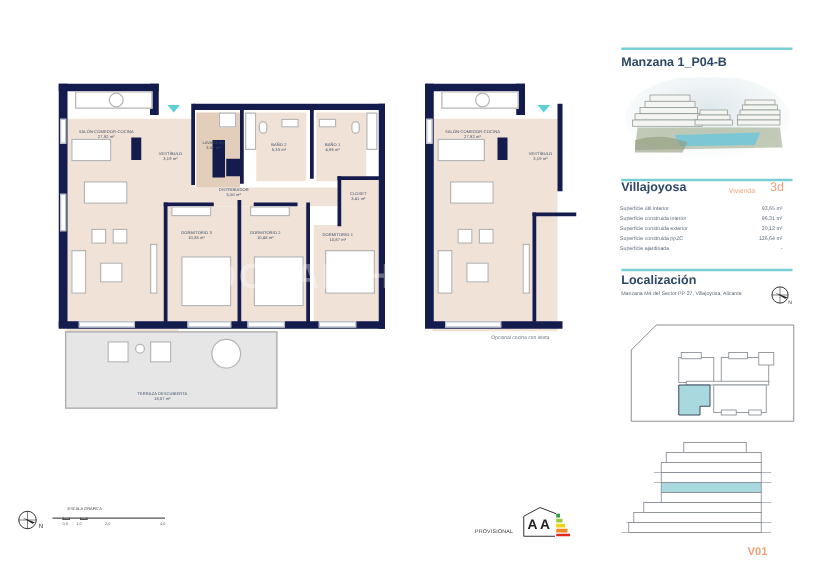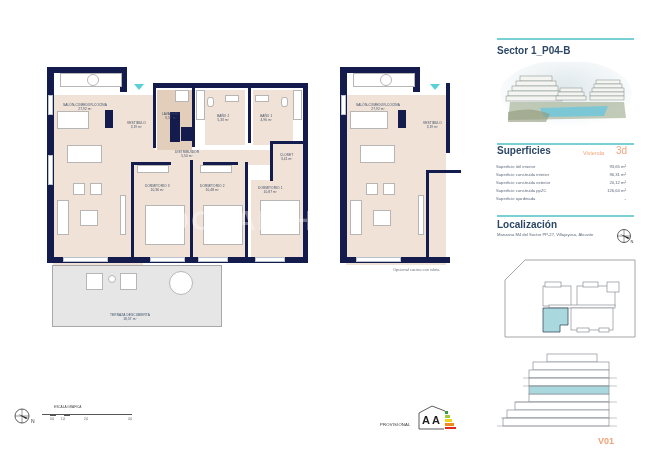--- a/index.html
+++ b/index.html
@@ -210,21 +210,21 @@
     <rect x="27" y="10" width="5" height="3" fill="#9ccb3b"></rect>
     <rect x="27" y="14" width="7" height="3" fill="#f0d418"></rect>
     <rect x="27" y="18" width="9" height="3" fill="#f08a1c"></rect>
     <rect x="27" y="22" width="11" height="2" fill="#e3281e"></rect>
   </svg>
   <div style="position:absolute;left:4px;top:10px;font-size:11px;font-weight:bold;color:#222;line-height:11px;">A</div>
   <div style="position:absolute;left:14px;top:10px;font-size:11px;font-weight:bold;color:#222;line-height:11px;">A</div>
 </div>
 
 <div class="cyan-rule" style="left:497px;top:38px;width:137px;"></div>
-<div class="panel-title" style="left:497px;top:45px;font-size:10px;">Sector 1_P04-B</div>
+<div class="panel-title" style="left:497px;top:45px;font-size:10px;">Manzana 1_P04-B</div>
 
 <div style="position:absolute;left:500px;top:62px;width:132px;height:68px;">
   <svg width="132" height="68" viewBox="0 0 132 68">
     <defs>
       <radialGradient id="sky" cx="50%" cy="40%" r="60%">
         <stop offset="0%" stop-color="#dfe8ec"></stop>
         <stop offset="100%" stop-color="#ffffff"></stop>
       </radialGradient>
     </defs>
     <ellipse cx="66" cy="32" rx="66" ry="34" fill="url(#sky)"></ellipse>
@@ -243,21 +243,21 @@
       <rect x="90" y="30" width="34" height="4"></rect>
       <rect x="90" y="34" width="34" height="4"></rect>
     </g>
     <path d="M10 40 L124 40 L126 56 L8 58 Z" fill="#a8b59a" opacity="0.7"></path>
     <path d="M40 46 L108 44 L104 54 L44 55 Z" fill="#7cc7d6"></path>
     <path d="M8 50 Q30 44 50 52 L46 60 L8 60 Z" fill="#8f9a7a" opacity="0.6"></path>
   </svg>
 </div>
 
 <div class="cyan-rule" style="left:497px;top:143px;width:137px;height:1.5px;"></div>
-<div class="panel-title" style="left:497px;top:145px;font-size:10px;">Superficies</div>
+<div class="panel-title" style="left:497px;top:145px;font-size:10px;">Villajoyosa</div>
 <div class="orange" style="position:absolute;left:583px;top:150px;font-size:5.5px;">Vivienda</div>
 <div class="orange" style="position:absolute;left:616px;top:145px;font-size:10px;">3d</div>
 
 <div class="surf-row" style="top:164px;">
   <span class="lbl">Superficie útil interior</span>
   <span class="val">93,65 m²</span>
 </div>
 <div class="surf-row" style="top:172px;">
   <span class="lbl">Superficie construida interior</span>
   <span class="val">96,31 m²</span>

